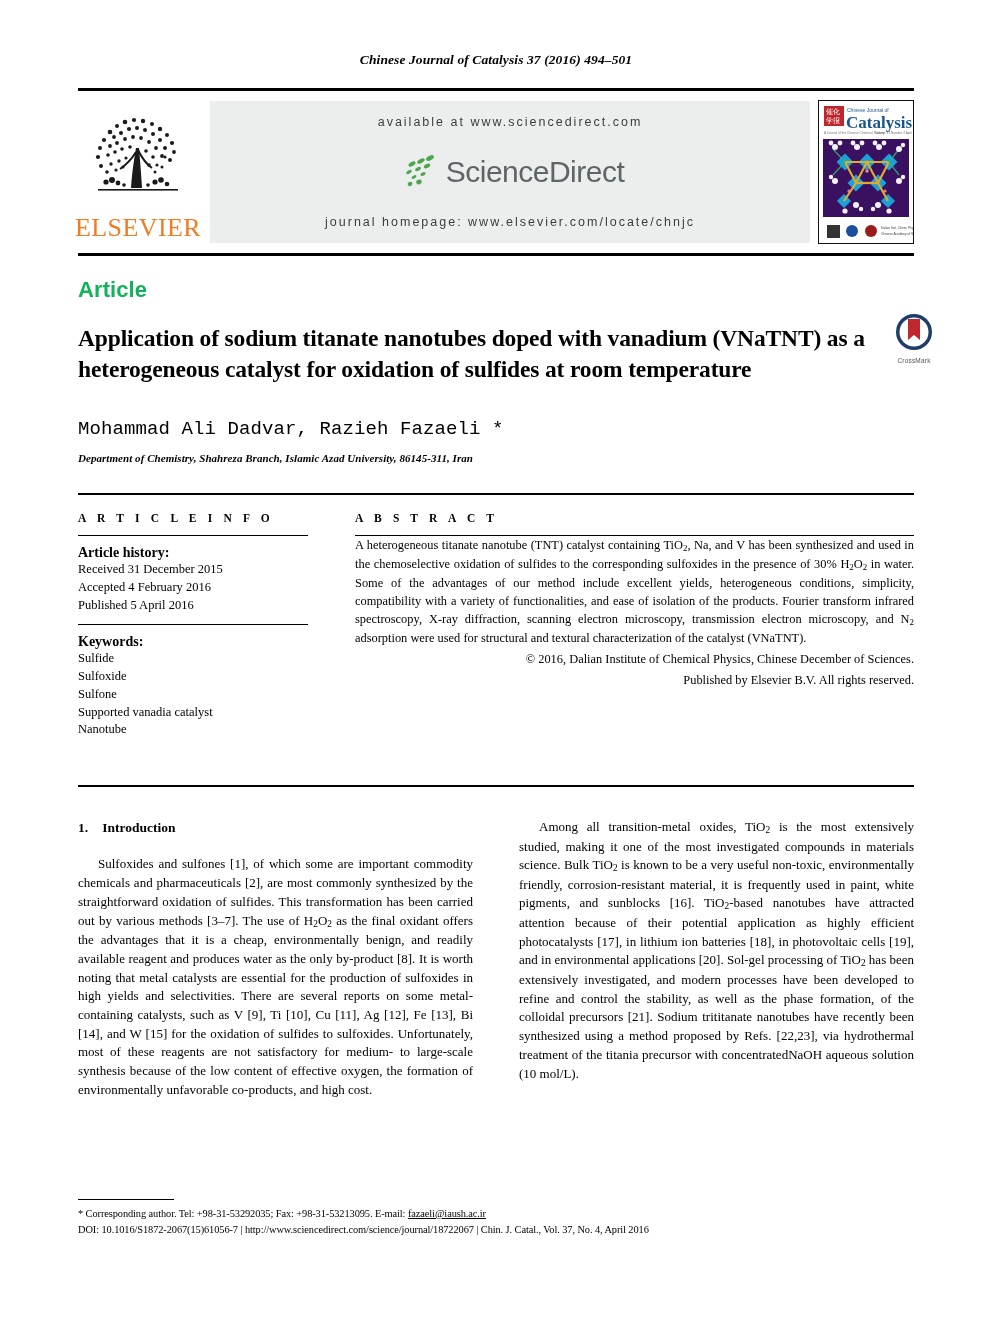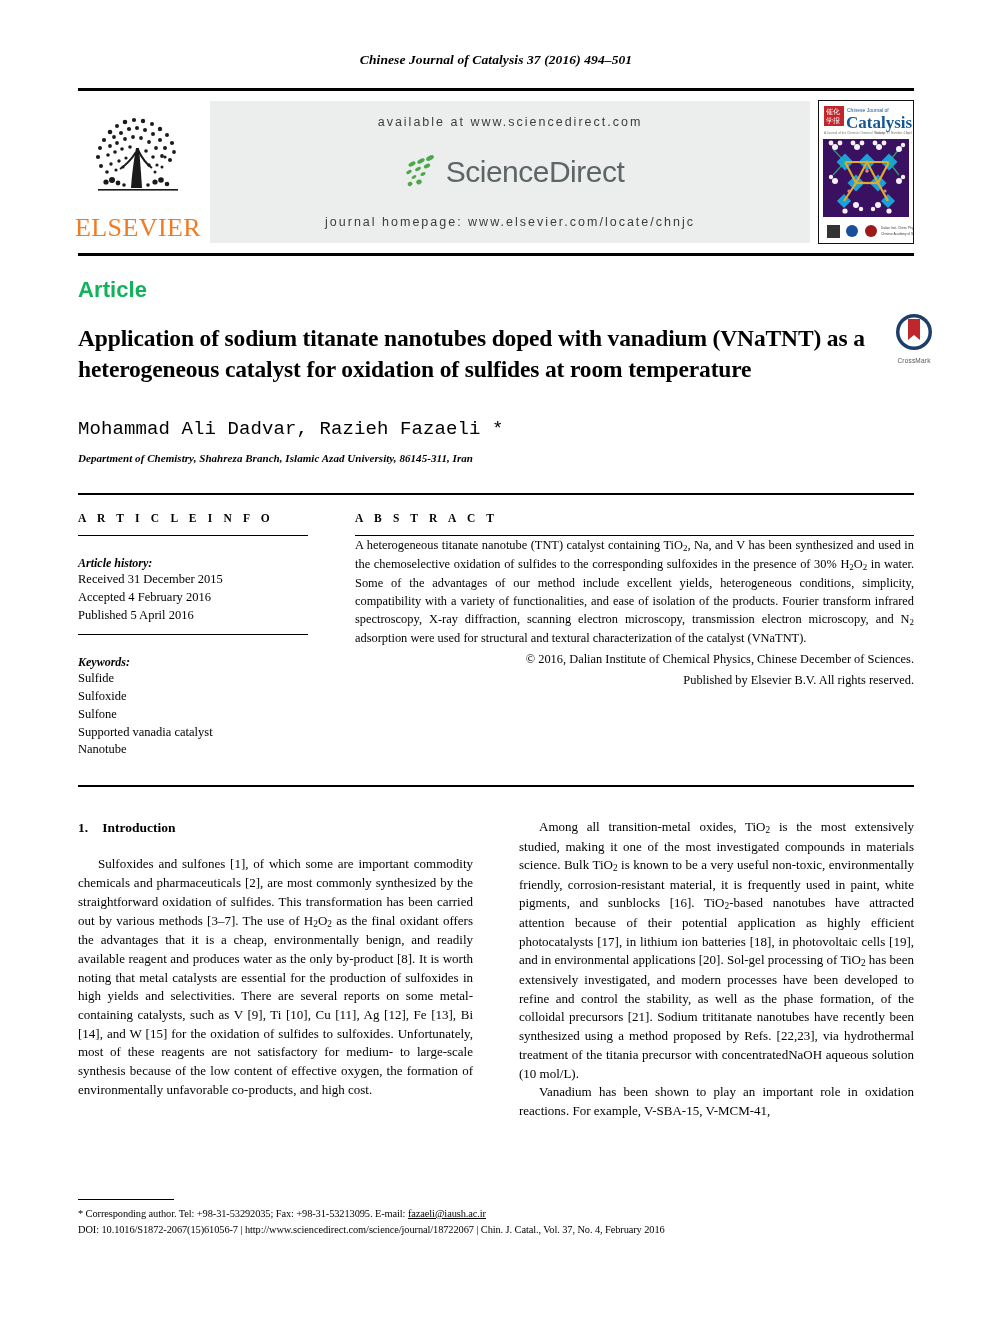--- a/index.html
+++ b/index.html
@@ -196,24 +196,23 @@
     font-family: "Liberation Serif", serif;
     font-weight: bold;
     font-size: 11.5px;
     letter-spacing: 4.2px;
   }
   .thin-rule {
     border-top: 1.6px solid #000;
     margin-top: 11px;
   }
   .hist-label, .kw-label {
-    font-style: italic;
-    font-weight: bold;
-    font-size: 12px;
-    margin-top: 20px;
+    font-weight: bold;
+    font-size: 14px;
+    margin-top: 9px;
   }
   .hist-line, .kw-line {
     font-size: 12.5px;
     line-height: 1.42;
   }
   .hist-block { margin-bottom: 10px; }
   .kw-rule {
     border-top: 1.6px solid #000;
     margin-top: 8px;
   }
@@ -499,22 +498,21 @@
     <div class="abs-copy">Published by Elsevier B.V. All rights reserved.</div>
   </div>
 
   <div class="body-col left">
     <div class="sec-head"><span class="num">1.</span><span>Introduction</span></div>
     <p class="para"><span>Sulfoxides and sulfones [1], of which some are important commodity chemicals and pharmaceuticals [2], are most commonly synthesized by the straightforward oxidation of sulfides. This transformation has been carried out by various methods [3–7]. The use of H</span><sub>2</sub><span>O</span><sub>2</sub><span> as the final oxidant offers the advantages that it is a cheap, environmentally benign, and readily available reagent and produces water as the only by-product [8]. It is worth noting that metal catalysts are essential for the production of sulfoxides in high yields and selectivities. There are several reports on some metal-containing catalysts, such as V [9], Ti [10], Cu [11], Ag [12], Fe [13], Bi [14], and W [15] for the oxidation of sulfides to sulfoxides. Unfortunately, most of these reagents are not satisfactory for medium- to large-scale synthesis because of the low content of effective oxygen, the formation of environmentally unfavorable co-products, and high cost.</span></p>
   </div>
 
   <div class="body-col right">
     <p class="para"><span>Among all transition-metal oxides, TiO</span><sub>2</sub><span> is the most extensively studied, making it one of the most investigated compounds in materials science. Bulk TiO</span><sub>2</sub><span> is known to be a very useful non-toxic, environmentally friendly, corrosion-resistant material, it is frequently used in paint, white pigments, and sunblocks [16]. TiO</span><sub>2</sub><span>-based nanotubes have attracted attention because of their potential application as highly efficient photocatalysts [17], in lithium ion batteries [18], in photovoltaic cells [19], and in environmental applications [20]. Sol-gel processing of TiO</span><sub>2</sub><span> has been extensively investigated, and modern processes have been developed to refine and control the stability, as well as the phase formation, of the colloidal precursors [21]. Sodium trititanate nanotubes have recently been synthesized using a method proposed by Refs. [22,23], via hydrothermal treatment of the titania precursor with concentratedNaOH aqueous solution (10 mol/L).</span></p>
-    <p class="para">Vanadium has been shown to play an important role in oxidation reactions. For example, V-SBA-15, V-MCM-41,</p>
   </div>
 
   <div class="foot-rule"></div>
   <div class="footnote">
     <div><span>* Corresponding author. Tel: +98-31-53292035; Fax: +98-31-53213095. E-mail: </span><span class="u">fazaeli@iaush.ac.ir</span></div>
-    <div>DOI: 10.1016/S1872-2067(15)61056-7 | http://www.sciencedirect.com/science/journal/18722067 | Chin. J. Catal., Vol. 37, No. 4, February 2016</div>
+    <div>DOI: 10.1016/S1872-2067(15)61056-7 | http://www.sciencedirect.com/science/journal/18722067 | Chin. J. Catal., Vol. 37, No. 4, April 2016</div>
   </div>
 
 </div>
 
 </body></html>

